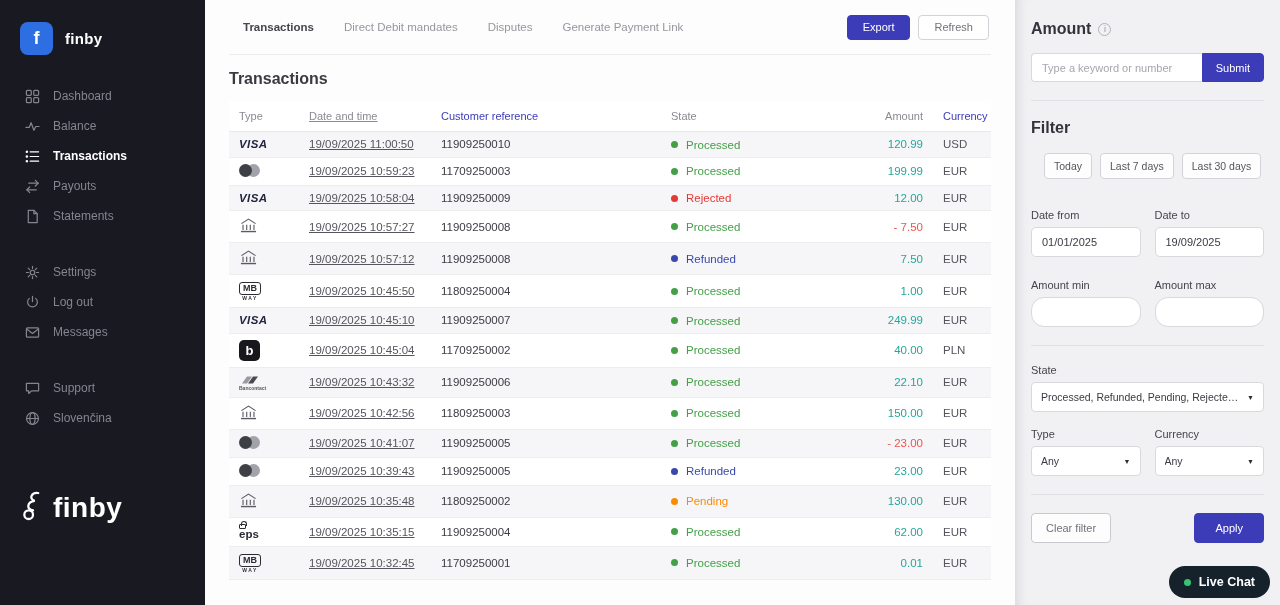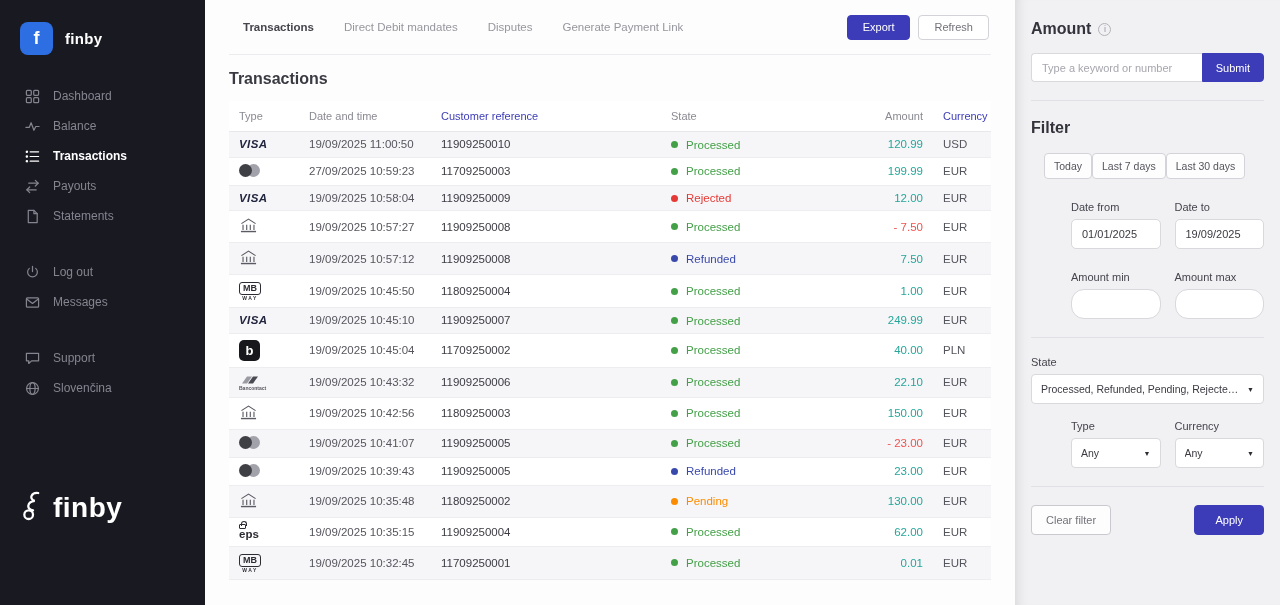--- a/index.html
+++ b/index.html
@@ -32,21 +32,21 @@
   .btn-primary { background: #3c3cb8; color: #fff; border: 1px solid #3c3cb8; }
   .btn-outline { background: #fff; color: #72727a; border: 1px solid #d2d2d8; }
   .page-title { font-size: 16px; font-weight: 700; color: #3a3a42; margin: 15px 0 13px; }
 
   table { width: 100%; border-collapse: collapse; table-layout: fixed; background: #fff; }
   th { text-align: left; font-weight: 400; font-size: 11px; color: #8a8a92; padding: 9px 10px; border-bottom: 1px solid #e8e8ec; white-space: nowrap; }
   th.accent { color: #3c3cb8; cursor: pointer; }
   td { font-size: 11.5px; color: #55555d; padding: 6px 10px; border-bottom: 1px solid #ededf0; white-space: nowrap; overflow: hidden; text-overflow: ellipsis; vertical-align: middle; }
   tbody tr:nth-child(odd) { background: #f6f6f8; }
   .col-type { width: 70px; }
-  .col-date { width: 132px; }
+  .col-date { width: 132px; text-decoration: underline; }
   .col-ref { width: 230px; }
   .col-amount { width: 100px; text-align: right; }
   .col-currency { width: 58px; }
   td.col-ref { color: #3b3b43; }
   .state-wrap { display: inline-flex; align-items: center; gap: 8px; }
   .dot { width: 7px; height: 7px; border-radius: 50%; display: inline-block; }
 
   
   .pt-visa { font-style: italic; font-weight: 800; font-size: 11.5px; letter-spacing: .4px; color: #23263f; }
   .pt-mc { display: inline-flex; align-items: center; }
@@ -65,23 +65,23 @@
 
   
   .panel { width: 265px; flex-shrink: 0; background: #f1f1f3; padding: 20px 16px; position: relative; box-shadow: inset 12px 0 14px -12px rgba(0,0,0,.15); }
   .panel h2 { font-size: 16px; font-weight: 700; color: #33333b; display: flex; align-items: center; gap: 7px; }
   .info-icon { width: 13px; height: 13px; border: 1px solid #b2b2ba; border-radius: 50%; color: #9a9aa2; font-size: 9px; font-weight: 400; display: inline-grid; place-items: center; font-style: normal; }
   .search-row { display: flex; margin-top: 15px; }
   .search-row input { flex: 1; min-width: 0; height: 29px; border: 1px solid #d8d8dd; border-right: none; border-radius: 4px 0 0 4px; padding: 0 10px; font-size: 11px; font-family: inherit; color: #3a3a42; background: #fff; }
   .search-row input::placeholder { color: #a6a6ae; }
   .search-row .btn-submit { height: 29px; padding: 0 13px; background: #3c3cb8; color: #fff; border: 1px solid #3c3cb8; border-radius: 0 4px 4px 0; font-size: 11px; font-family: inherit; cursor: pointer; }
   .divider { border: none; border-top: 1px solid #e0e0e5; margin: 18px 0; }
-  .pills { display: flex; margin: 16px 0 22px; padding-left: 13px; }
+  .pills { display: flex; gap: 8px; margin: 16px 0 30px; padding-left: 13px; }
   .pill { background: #fdfdfd; border: 1px solid #d3d3d9; border-radius: 4px; color: #55555d; font-size: 10.5px; padding: 6px 9px; font-family: inherit; cursor: pointer; white-space: nowrap; }
-  .two-col { display: grid; grid-template-columns: 1fr 1fr; column-gap: 14px; row-gap: 6px; margin-bottom: 18px; margin-left: 40px; }
+  .two-col { display: grid; grid-template-columns: 1fr 1fr; column-gap: 14px; row-gap: 6px; margin-bottom: 18px; }
   .field-label { font-size: 11px; color: #45454d; }
   .text-input { width: 100%; height: 30px; border: 1px solid #d8d8dd; border-radius: 5px; padding: 0 10px; font-size: 11px; font-family: inherit; color: #3a3a42; background: #fff; }
   .text-input.round { border-radius: 13px; }
   .select-box { width: 100%; height: 30px; border: 1px solid #d8d8dd; border-radius: 4px; background: #fff; display: flex; align-items: center; justify-content: space-between; gap: 6px; padding: 0 9px; font-size: 10.5px; color: #3a3a42; cursor: pointer; }
   .select-box .val { overflow: hidden; white-space: nowrap; text-overflow: ellipsis; }
   .caret { font-size: 7px; color: #2c2c34; flex-shrink: 0; }
   .single-field { margin-bottom: 16px; }
   .single-field .field-label { display: block; margin-bottom: 6px; }
   .filter-buttons { display: flex; justify-content: space-between; margin-top: 4px; }
   .btn-clear { background: #fdfdfd; border: 1px solid #c9c9cf; border-radius: 4px; color: #72727a; font-size: 11px; padding: 8px 14px; font-family: inherit; cursor: pointer; }
@@ -152,20 +152,29 @@
             </svg>
           </span>
         <span>Statements</span>
       </div>
     </div>
 
     <div class="nav-group">
       <div class="nav-item">
         <span class="nicon">
             <svg width="15" height="15" viewBox="0 0 16 16">
+              <circle cx="8" cy="8" r="2.4"></circle>
+              <path d="M8 1.5v2.2 M8 12.3v2.2 M1.5 8h2.2 M12.3 8h2.2 M3.4 3.4l1.6 1.6 M11 11l1.6 1.6 M12.6 3.4L11 5 M5 11l-1.6 1.6"></path>
+            </svg>
+          </span>
+        <span>Settings</span>
+      </div>
+      <div class="nav-item">
+        <span class="nicon">
+            <svg width="15" height="15" viewBox="0 0 16 16">
               <path d="M8 1.5 V7"></path>
               <path d="M4.6 3.6 a5.2 5.2 0 1 0 6.8 0"></path>
             </svg>
           </span>
         <span>Log out</span>
       </div>
       <div class="nav-item">
         <span class="nicon">
             <svg width="15" height="15" viewBox="0 0 16 16">
               <rect x="1.5" y="3" width="13" height="10" rx="1"></rect>
@@ -245,21 +254,21 @@
                 <span style="color:#43a047">Processed</span>
               </span></td>
             <td class="col-amount" style="color:#26a69a">120.99</td>
             <td class="col-currency">USD</td>
           </tr>
           <tr>
             <td class="col-type"><span><span class="pt-mc">
                   <i class="mc1"></i>
                   <i class="mc2"></i>
                 </span></span></td>
-            <td class="col-date">27/09/2025 10:59:23</td>
+            <td class="col-date">19/09/2025 10:59:23</td>
             <td class="col-ref">11709250003</td>
             <td class="col-state"><span class="state-wrap">
                 <span class="dot" style="background:#43a047"></span>
                 <span style="color:#43a047">Processed</span>
               </span></td>
             <td class="col-amount" style="color:#26a69a">199.99</td>
             <td class="col-currency">EUR</td>
           </tr>
           <tr>
             <td class="col-type"><span><span class="pt-visa">VISA</span></span></td>
@@ -510,15 +519,19 @@
       </div>
     </div>
 
     <hr class="divider">
 
     <div class="filter-buttons">
       <button class="btn-clear">Clear filter</button>
       <button class="btn-apply">Apply</button>
     </div>
 
+    <div class="live-chat">
+      <span class="lc-dot"></span>
+      <span>Live Chat</span>
+    </div>
   </aside>
 
 </div>
 
 </body></html>

